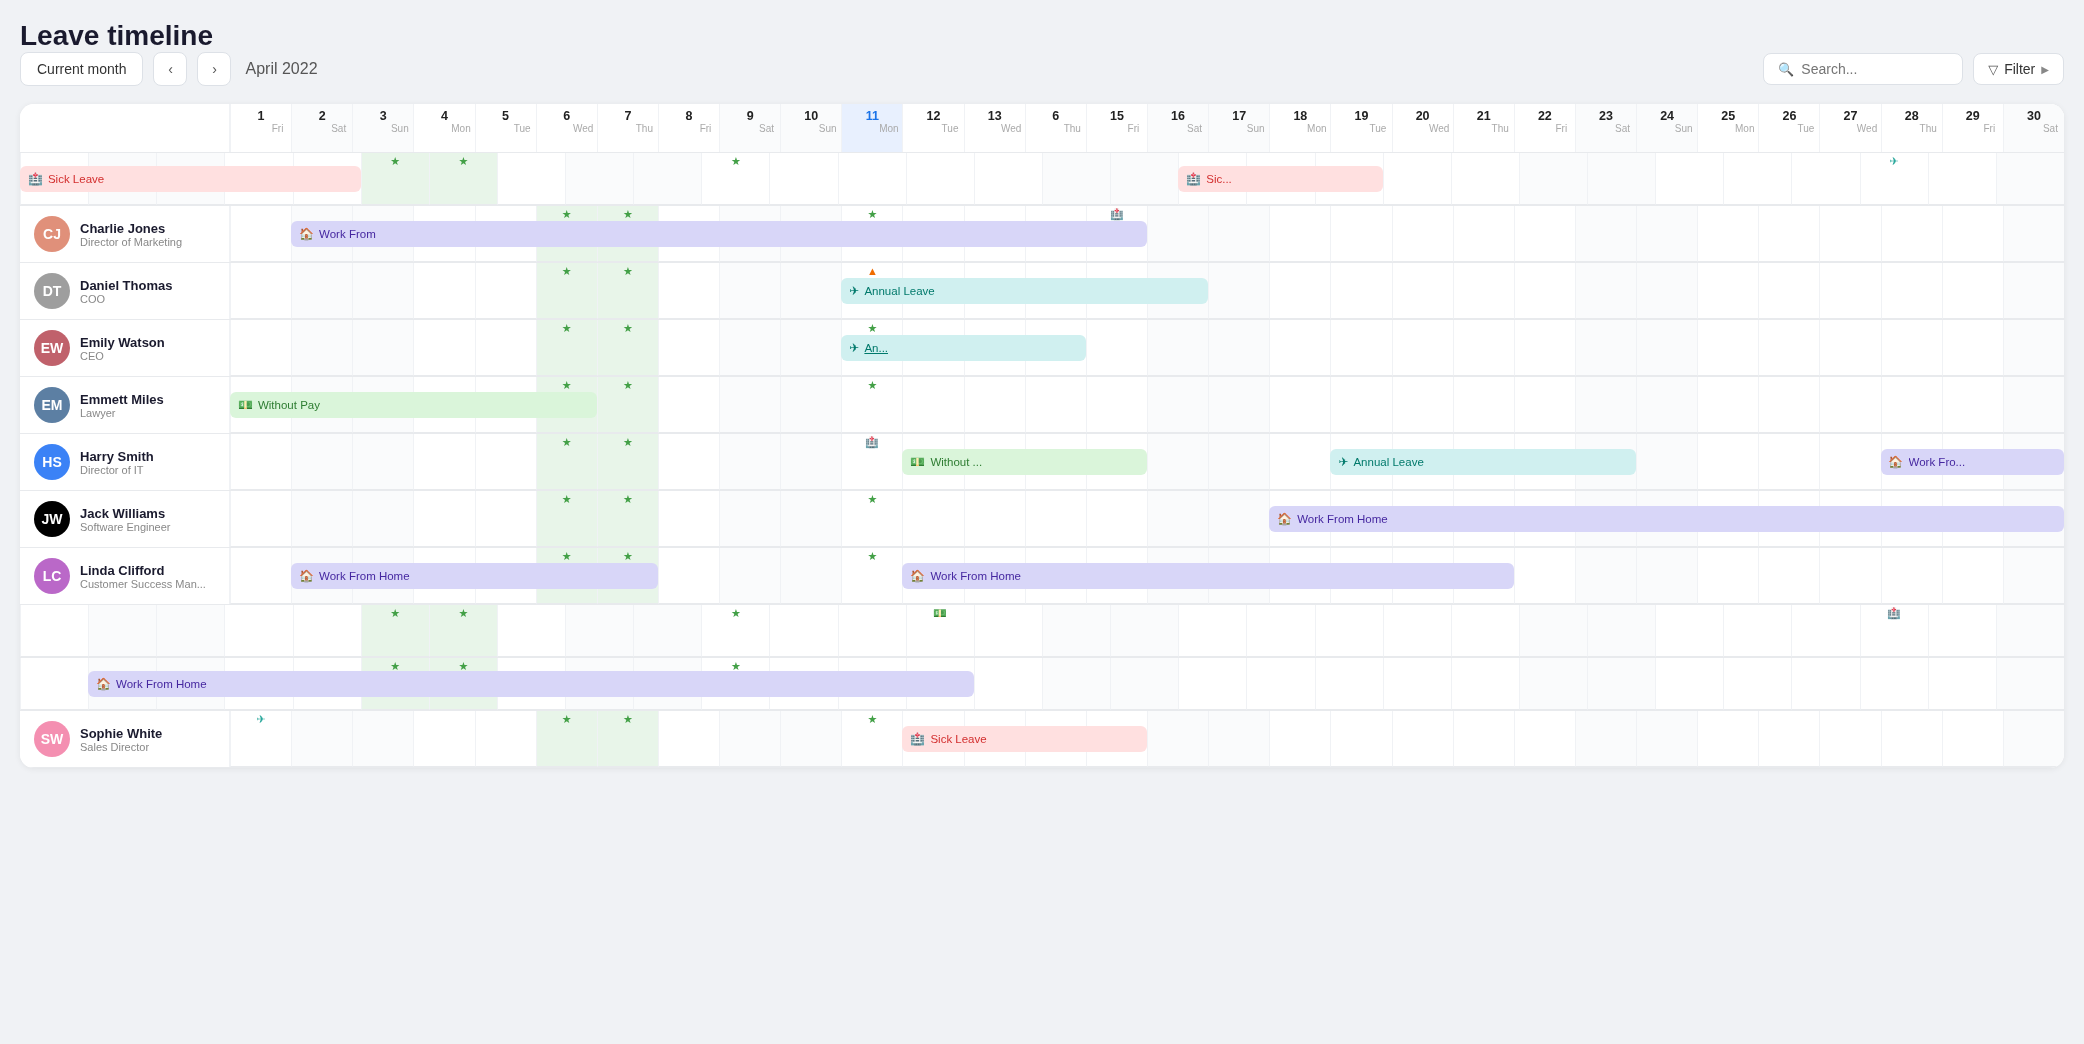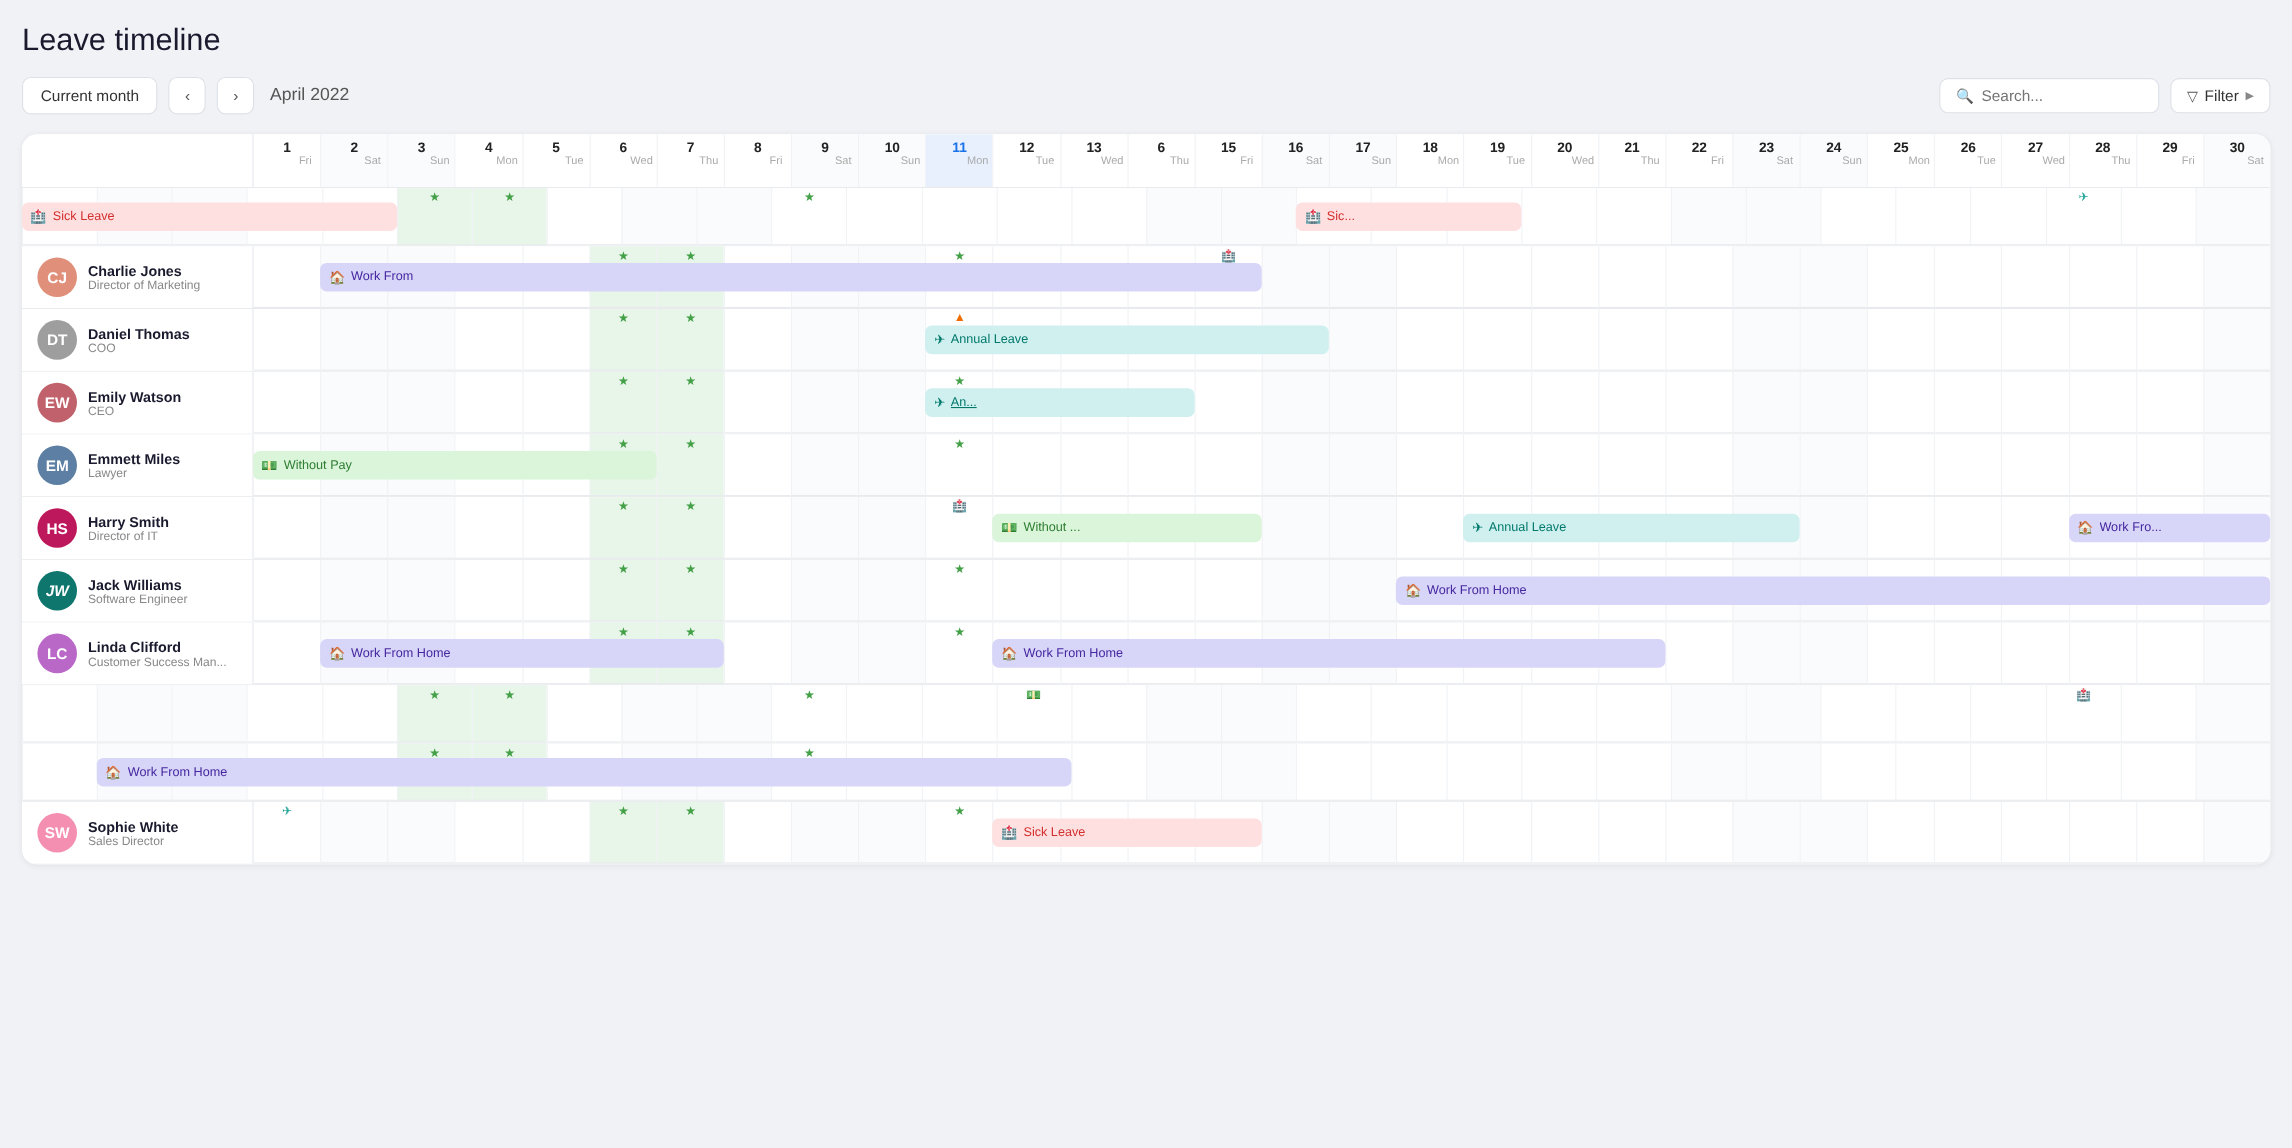--- a/index.html
+++ b/index.html
@@ -4,23 +4,22 @@
   <style>
     * { box-sizing: border-box; margin: 0; padding: 0; }
     body {
       font-family: -apple-system, BlinkMacSystemFont, 'Segoe UI', sans-serif;
       background: #f0f2f5;
       padding: 20px;
       min-height: 100vh;
     }
     .page-title {
       font-size: 28px;
-      font-weight: 400;
+      font-weight: 700;
       color: #1a1a2e;
-      margin-bottom: 18px;
     }
     .toolbar {
       display: flex;
       align-items: center;
       gap: 10px;
       margin-bottom: 18px;
     }
     .btn-current-month {
       background: #fff;
       border: 1.5px solid #dde1e7;
@@ -595,21 +594,21 @@
           <div class="day-cell"></div>
           <div class="day-cell weekend"></div>
           <div class="leave-span" style="left: 0%; width: 20%; background: rgb(218, 245, 218); color: rgb(46, 125, 50);">
             <span style="font-size:12px;">💵</span>
             <span style="overflow:hidden;text-overflow:ellipsis;">Without Pay</span>
           </div>
         </div>
       </div>
       <div class="row-container">
         <div class="person-col-fixed">
-          <div class="avatar" style="background: #be185d;">HS</div>
+          <div class="avatar" style="background: #3b82f6;">HS</div>
           <div class="person-info">
             <span class="person-name">Harry Smith</span>
             <span class="person-role">Director of IT</span>
           </div>
         </div>
         <div class="days-area">
           <div class="day-cell"></div>
           <div class="day-cell weekend"></div>
           <div class="day-cell weekend"></div>
           <div class="day-cell"></div>
@@ -655,21 +654,21 @@
             <span style="overflow:hidden;text-overflow:ellipsis;">Annual Leave</span>
           </div>
           <div class="leave-span" style="left: 90%; width: 10%; background: rgb(216, 214, 248); color: rgb(69, 39, 160);">
             <span style="font-size:12px;">🏠</span>
             <span style="overflow:hidden;text-overflow:ellipsis;">Work Fro...</span>
           </div>
         </div>
       </div>
       <div class="row-container">
         <div class="person-col-fixed">
-          <div class="avatar" style="background: #0f766e; font-style: italic;">JW</div>
+          <div class="avatar" style="background: #000000;">JW</div>
           <div class="person-info">
             <span class="person-name">Jack Williams</span>
             <span class="person-role">Software Engineer</span>
           </div>
         </div>
         <div class="days-area">
           <div class="day-cell"></div>
           <div class="day-cell weekend"></div>
           <div class="day-cell weekend"></div>
           <div class="day-cell"></div>

